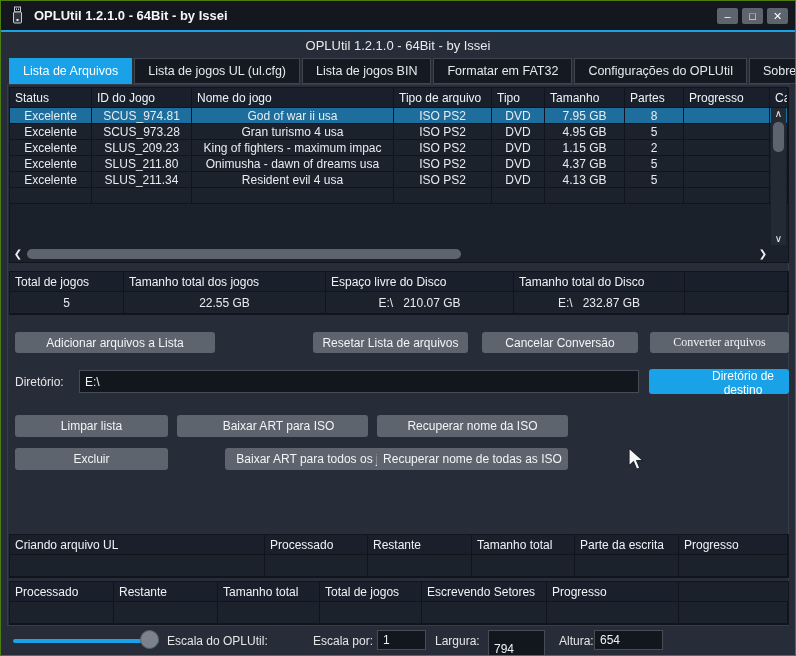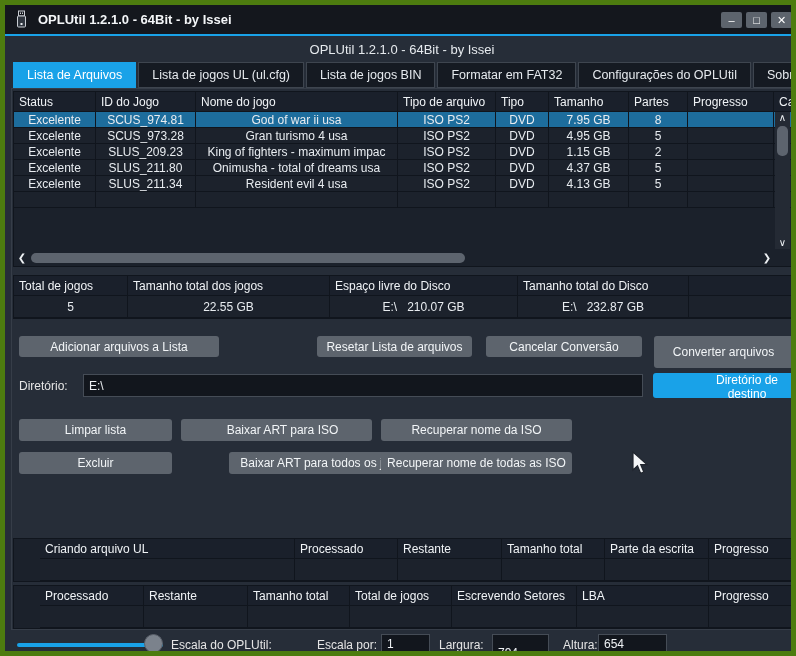--- a/index.html
+++ b/index.html
@@ -1,19 +1,19 @@
 <!DOCTYPE html>
 <html><head>
 <meta charset="utf-8">
 <style>
   * { margin:0; padding:0; box-sizing:border-box; }
   html,body { width:796px; height:656px; background:#0d0f13; font-family:"Liberation Sans", sans-serif; }
   .window {
     position:relative; width:796px; height:656px;
-    background:#262d38; border:5px solid #4d7c0f; overflow:hidden;
+    background:#262d38; border:1px solid #4d7c0f; overflow:hidden;
     color:#edf0f3; font-size:12px;
   }
   
   .titlebar { position:absolute; left:0; top:0; width:794px; height:29px; background:#14171d; display:flex; align-items:center; }
   .app-icon { margin-left:10px; width:13px; height:19px; display:flex; align-items:center; }
   .titlebar-text { margin-left:10px; font-weight:bold; font-size:13px; color:#f4f6f8; }
   .win-controls { position:absolute; right:7px; top:7px; display:flex; gap:4px; }
   .win-btn { width:21px; height:16px; background:#5d646d; border-radius:2px; color:#fff;
     display:flex; align-items:center; justify-content:center; font-size:11px; line-height:1; cursor:default; }
   .accent-line { position:absolute; left:0; top:29px; width:794px; height:2px; background:#19a2e8; }
@@ -34,21 +34,21 @@
   .t-head .t-cell { background:#1a202b; justify-content:flex-start; padding:0 5px; color:#f0f3f6; }
   .t-row.selected .t-cell { background:#1d6d9d; }
   .file-table { top:86px; width:780px; height:176px; --cols:82px 100px 202px 98px 53px 80px 59px 86px 1fr; }
   .file-table .t-row { height:16px; }
   .file-table .t-row.t-head { height:20px; }
   .summary-table { top:270px; width:780px; --cols:114px 202px 188px 171px 1fr; }
   .summary-table .t-row { height:22px; }
   .summary-table .t-row.t-head { height:20px; }
   .ul-table { top:533px; width:780px; --cols:255px 103px 104px 103px 104px 1fr; }
   .write-table { top:580px; width:780px; --cols:104px 104px 102px 102px 125px 132px 1fr; }
-  .ul-table .t-row, .write-table .t-row { height:22px;margin-left:26px; }
+  .ul-table .t-row, .write-table .t-row { height:22px; }
   .ul-table .t-row.t-head, .write-table .t-row.t-head { height:20px; }
   
   .vscroll { position:absolute; right:2px; top:20px; bottom:17px; width:15px; background:#242a34; display:flex; flex-direction:column; align-items:center; }
   .vscroll .arrow { height:12px; display:flex; align-items:center; justify-content:center; width:100%; }
   .vscroll .thumb { position:absolute; top:14px; left:2px; width:11px; height:30px; background:#5d646e; border-radius:5px; }
   .vscroll .arrow.down { position:absolute; bottom:0; }
   .hscroll { position:absolute; left:1px; right:18px; bottom:0; height:16px; background:#1b212b; }
   .hscroll .thumb { position:absolute; left:16px; top:3px; width:434px; height:10px; background:#5d646e; border-radius:5px; }
   .hscroll .arrow { position:absolute; top:0; height:16px; width:14px; display:flex; align-items:center; justify-content:center; }
   .hscroll .arrow.left { left:0; } .hscroll .arrow.right { right:0; }
@@ -145,21 +145,21 @@
         <div class="t-cell">ISO PS2</div>
         <div class="t-cell">DVD</div>
         <div class="t-cell">1.15 GB</div>
         <div class="t-cell">2</div>
         <div class="t-cell"></div>
         <div class="t-cell"></div>
       </div>
       <div class="t-row">
         <div class="t-cell">Excelente</div>
         <div class="t-cell">SLUS_211.80</div>
-        <div class="t-cell">Onimusha - total of dreams usa</div>
+        <div class="t-cell">Onimusha - dawn of dreams usa</div>
         <div class="t-cell">ISO PS2</div>
         <div class="t-cell">DVD</div>
         <div class="t-cell">4.37 GB</div>
         <div class="t-cell">5</div>
         <div class="t-cell"></div>
         <div class="t-cell"></div>
       </div>
       <div class="t-row">
         <div class="t-cell">Excelente</div>
         <div class="t-cell">SLUS_211.34</div>
@@ -215,21 +215,21 @@
         <div class="t-cell">22.55 GB</div>
         <div class="t-cell">E:\&nbsp;&nbsp;&nbsp;210.07 GB</div>
         <div class="t-cell">E:\&nbsp;&nbsp;&nbsp;232.87 GB</div>
         <div class="t-cell"></div>
       </div>
     </div>
 
   <button class="btn" style="left:14px; top:331px; width:200px; height:21px;">Adicionar arquivos a Lista</button>
   <button class="btn" style="left:312px; top:331px; width:155px; height:21px;">Resetar Lista de arquivos</button>
   <button class="btn" style="left:481px; top:331px; width:156px; height:21px;">Cancelar Conversão</button>
-  <button class="btn" style="left:649px; top:331px; width:139px; height:32px;">Converter arquivos</button>
+  <button class="btn" style="left:649px; top:331px; width:139px; height:21px;font-family:Liberation Serif, serif;">Converter arquivos</button>
 
   <span class="lbl" style="left:14px; top:374px;">Diretório:</span>
   <input class="tinput" style="left: 78px; top: 369px; width: 560px; height: 23px;" value="E:\">
   <button class="btn blue" style="left:648px; top:368px; width:140px; height:25px;">Diretório de destino</button>
 
   <button class="btn" style="left:14px; top:414px; width:153px; height:22px;">Limpar lista</button>
   <button class="btn" style="left:176px; top:414px; width:191px; height:22px;padding-left:12px;">Baixar ART para ISO</button>
   <button class="btn" style="left:376px; top:414px; width:191px; height:22px;">Recuperar nome da ISO</button>
   <button class="btn" style="left:14px; top:447px; width:153px; height:22px;">Excluir</button>
   <button class="btn" style="left:176px; top:447px; width:191px; height:22px;margin-left:48px;">Baixar ART para todos os jogos</button>
@@ -254,21 +254,20 @@
       </div>
     </div>
 
   <div class="gtable write-table">
       <div class="t-row t-head">
         <div class="t-cell">Processado</div>
         <div class="t-cell">Restante</div>
         <div class="t-cell">Tamanho total</div>
         <div class="t-cell">Total de jogos</div>
         <div class="t-cell">Escrevendo Setores</div>
-        <div class="t-cell">LBA</div>
         <div class="t-cell">Progresso</div>
       </div>
       <div class="t-row">
         <div class="t-cell"></div>
         <div class="t-cell"></div>
         <div class="t-cell"></div>
         <div class="t-cell"></div>
         <div class="t-cell"></div>
         <div class="t-cell"></div>
         <div class="t-cell"></div>

